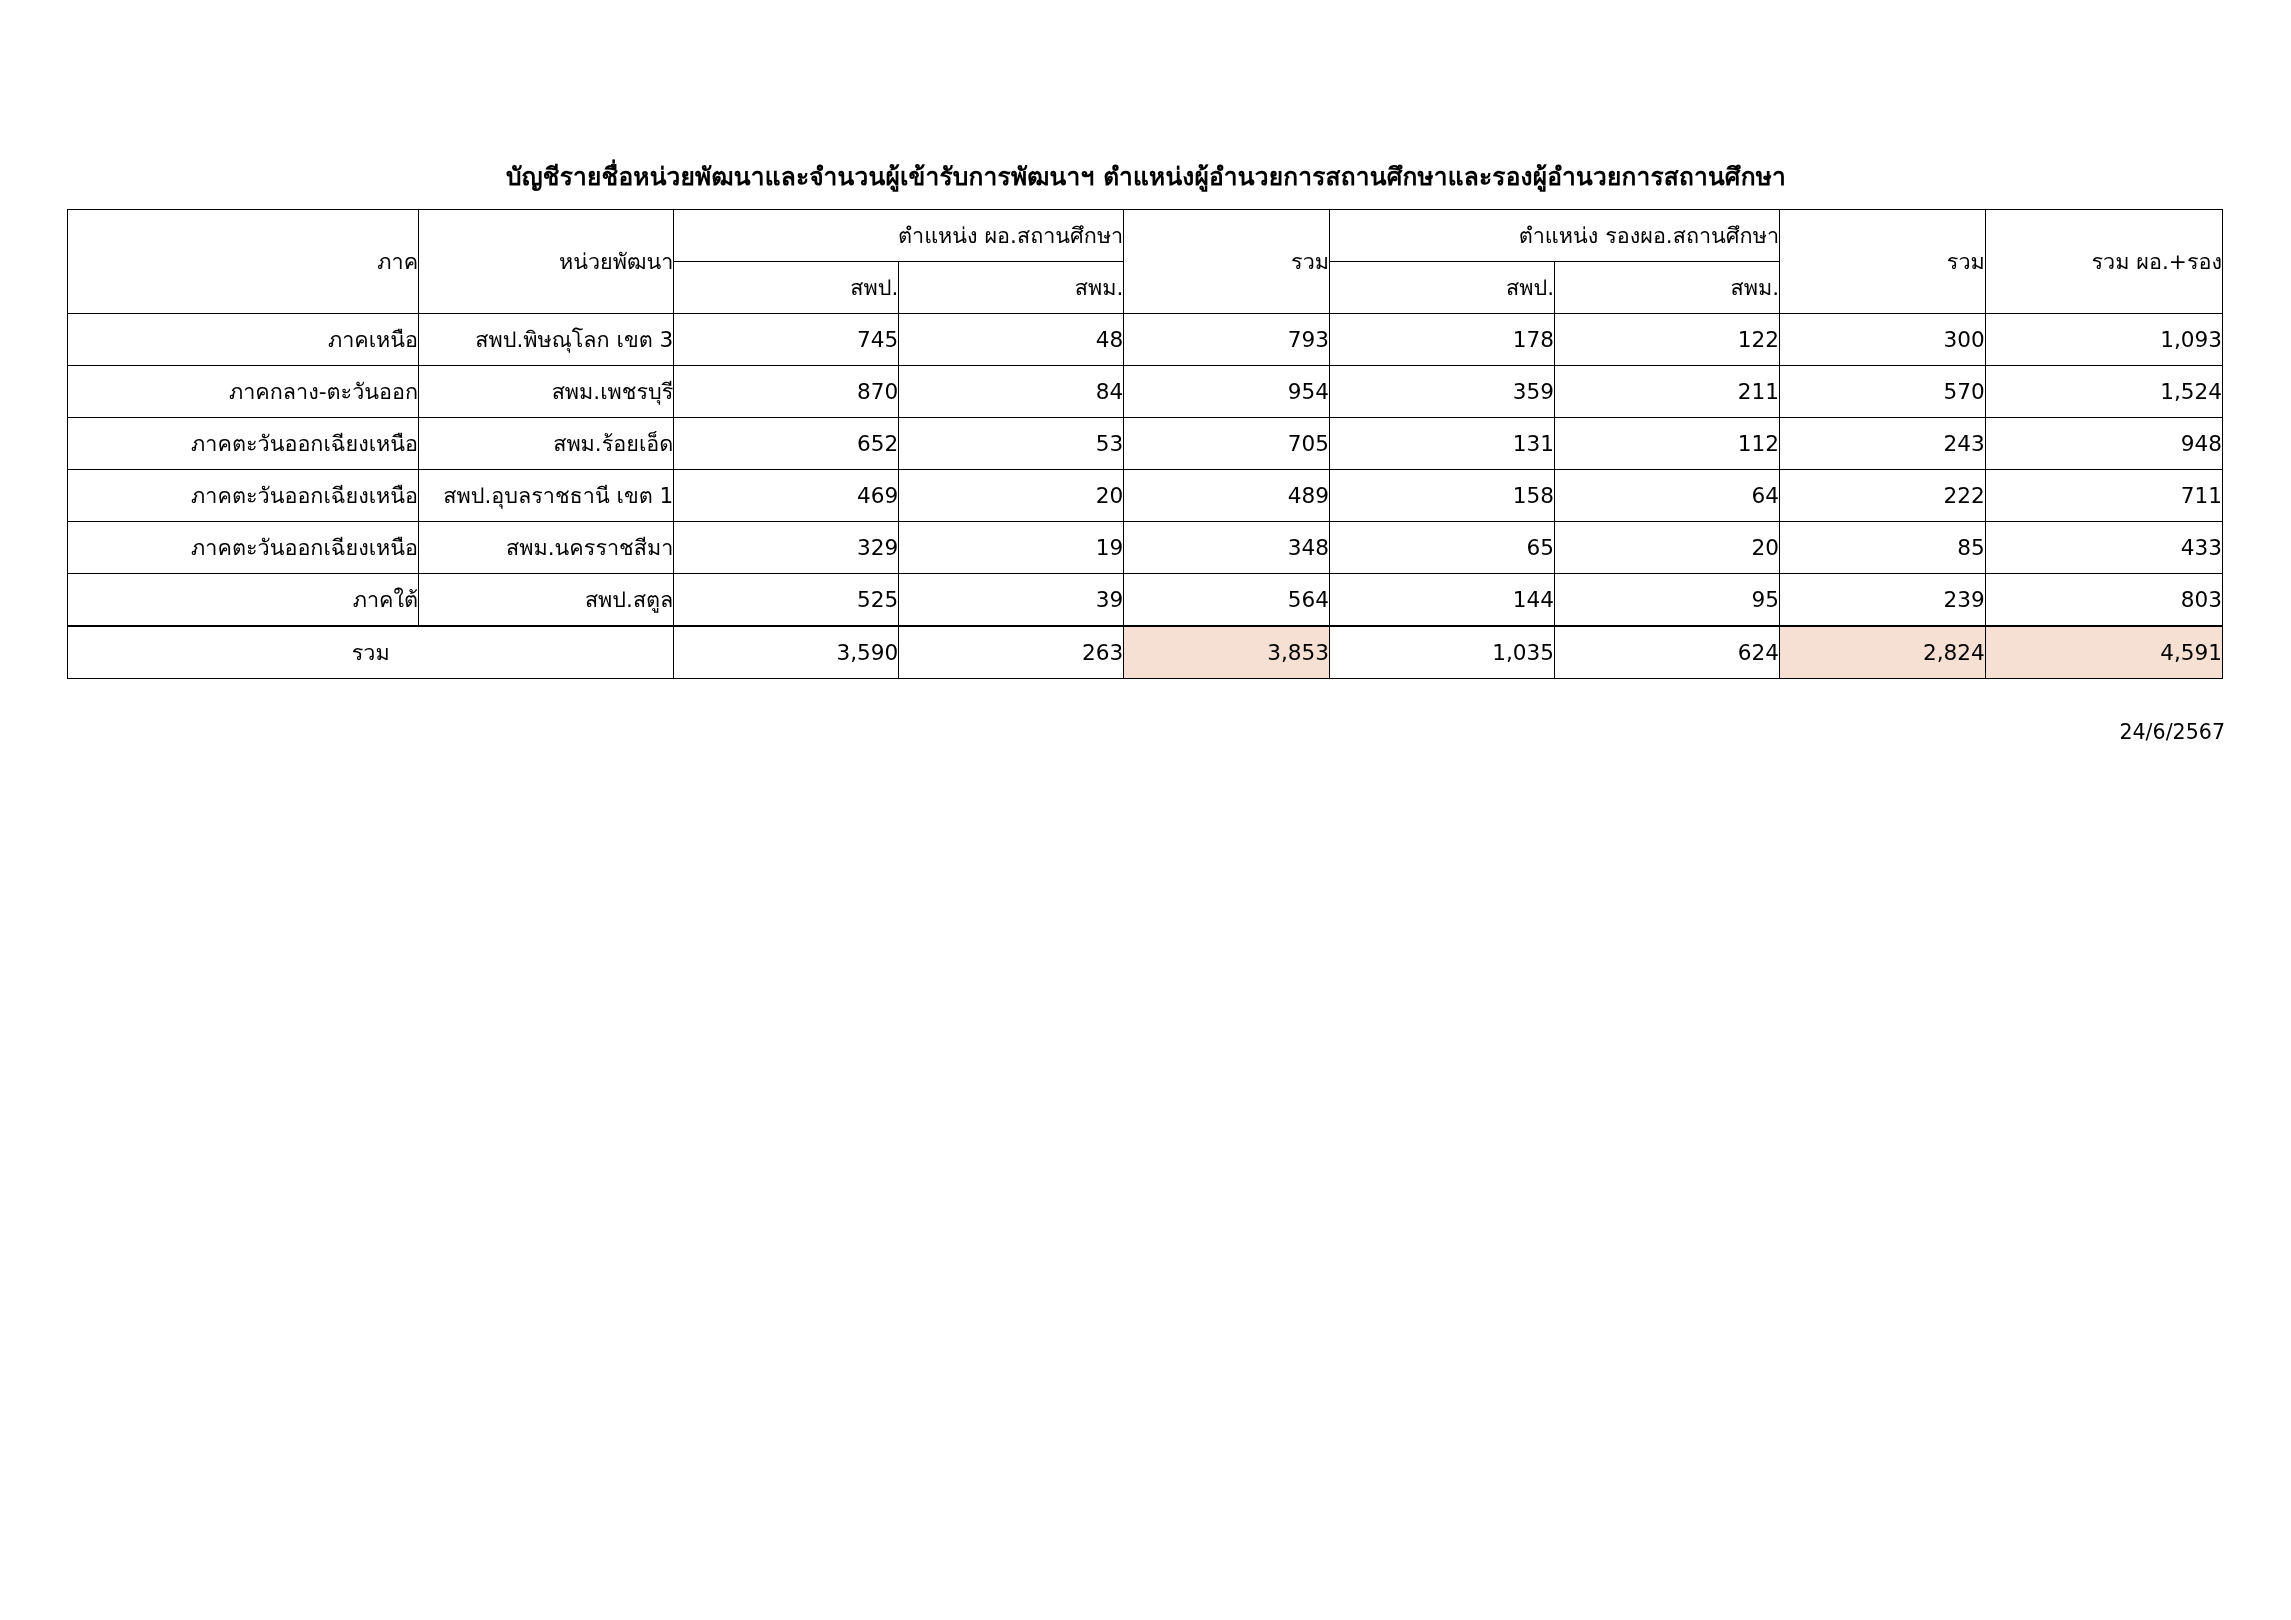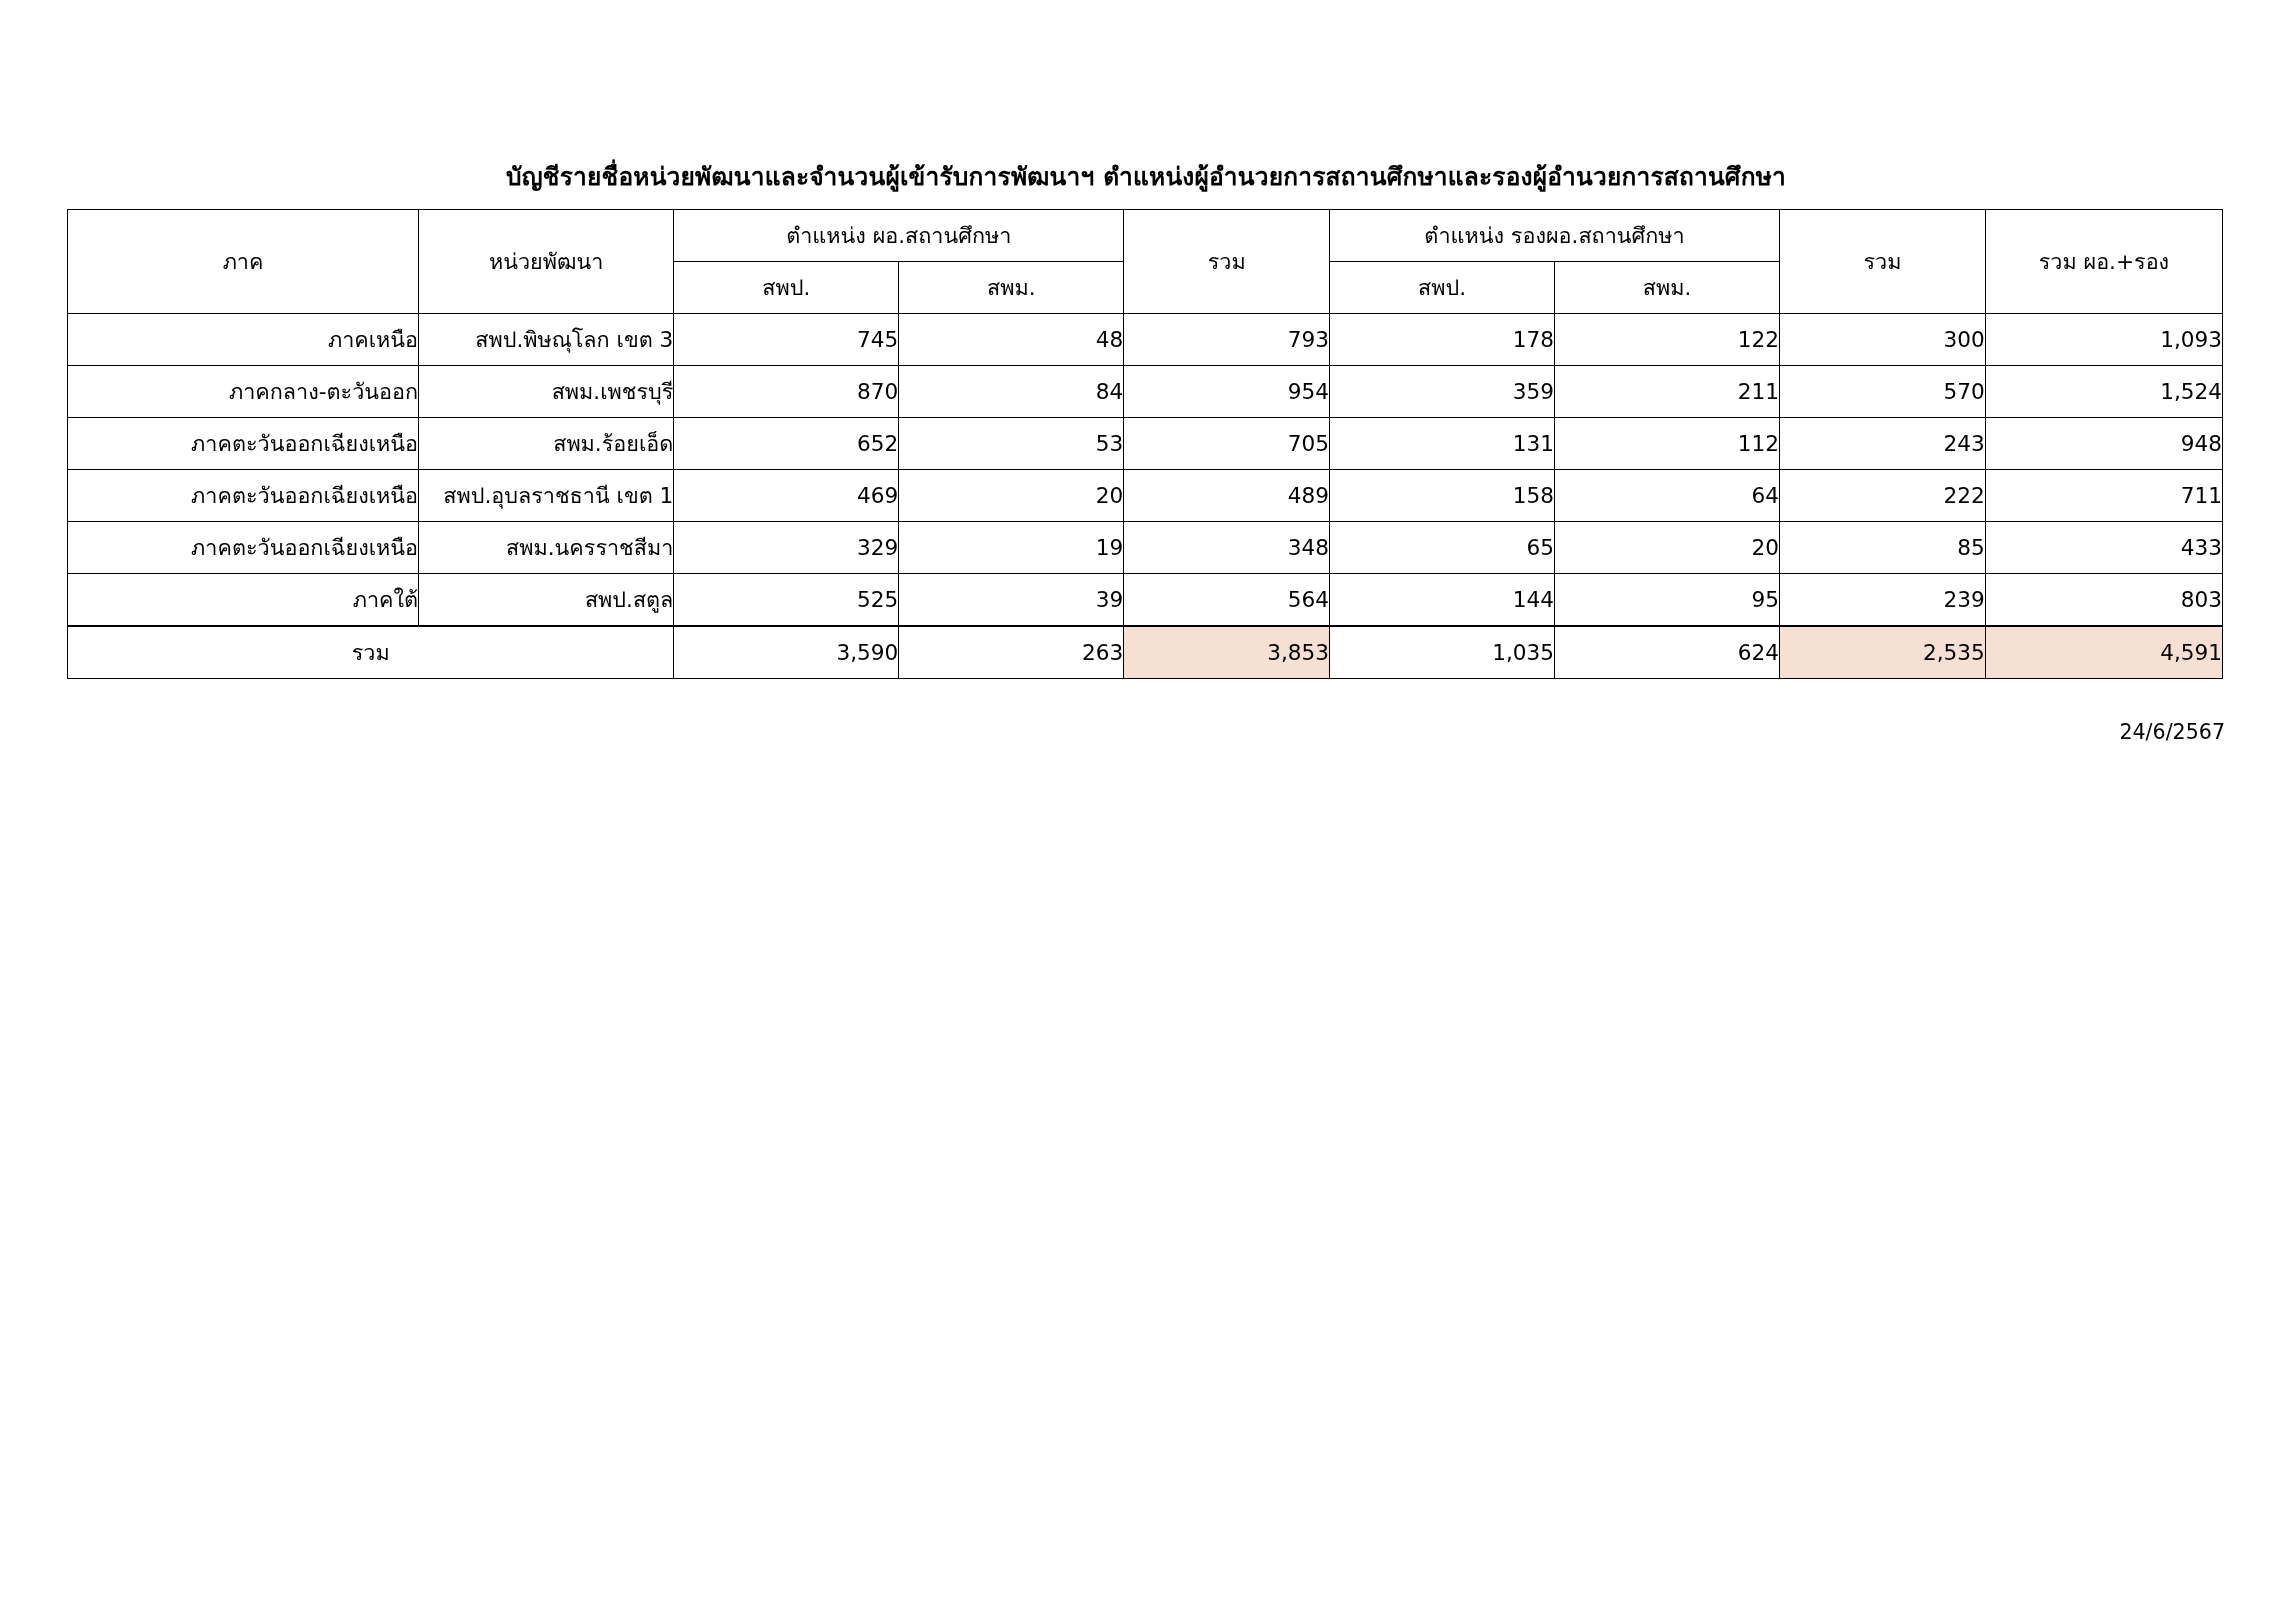--- a/index.html
+++ b/index.html
@@ -42,21 +42,21 @@
     font-size: 21.6px;
   }
   table.main th, table.main td {
     border: 1px solid #000000;
     padding: 0;
     height: 51px;
     vertical-align: middle;
     font-weight: normal;
   }
   th.hdr {
-    text-align: center;
+    text-align: right;
     font-weight: bold;
     font-size: 21.6px;
   }
   td.txt {
     text-align: right;
     padding-left: 9.8px;
     font-size: 21.6px;
   }
   td.num {
     text-align: right;
@@ -195,21 +195,21 @@
         <td class="num">239</td>
         <td class="num outer-right">803</td>
       </tr>
       <tr class="total-row">
         <td class="total-label outer-left outer-bottom" colspan="2">รวม</td>
         <td class="num outer-bottom">3,590</td>
         <td class="num outer-bottom">263</td>
         <td class="num shade outer-bottom">3,853</td>
         <td class="num outer-bottom">1,035</td>
         <td class="num outer-bottom">624</td>
-        <td class="num shade outer-bottom">2,535</td>
+        <td class="num shade outer-bottom">2,824</td>
         <td class="num shade outer-right outer-bottom">4,591</td>
       </tr>
     </tbody>
   </table>
 
   <div class="date-stamp">24/6/2567</div>
 
 </div>
 
 

